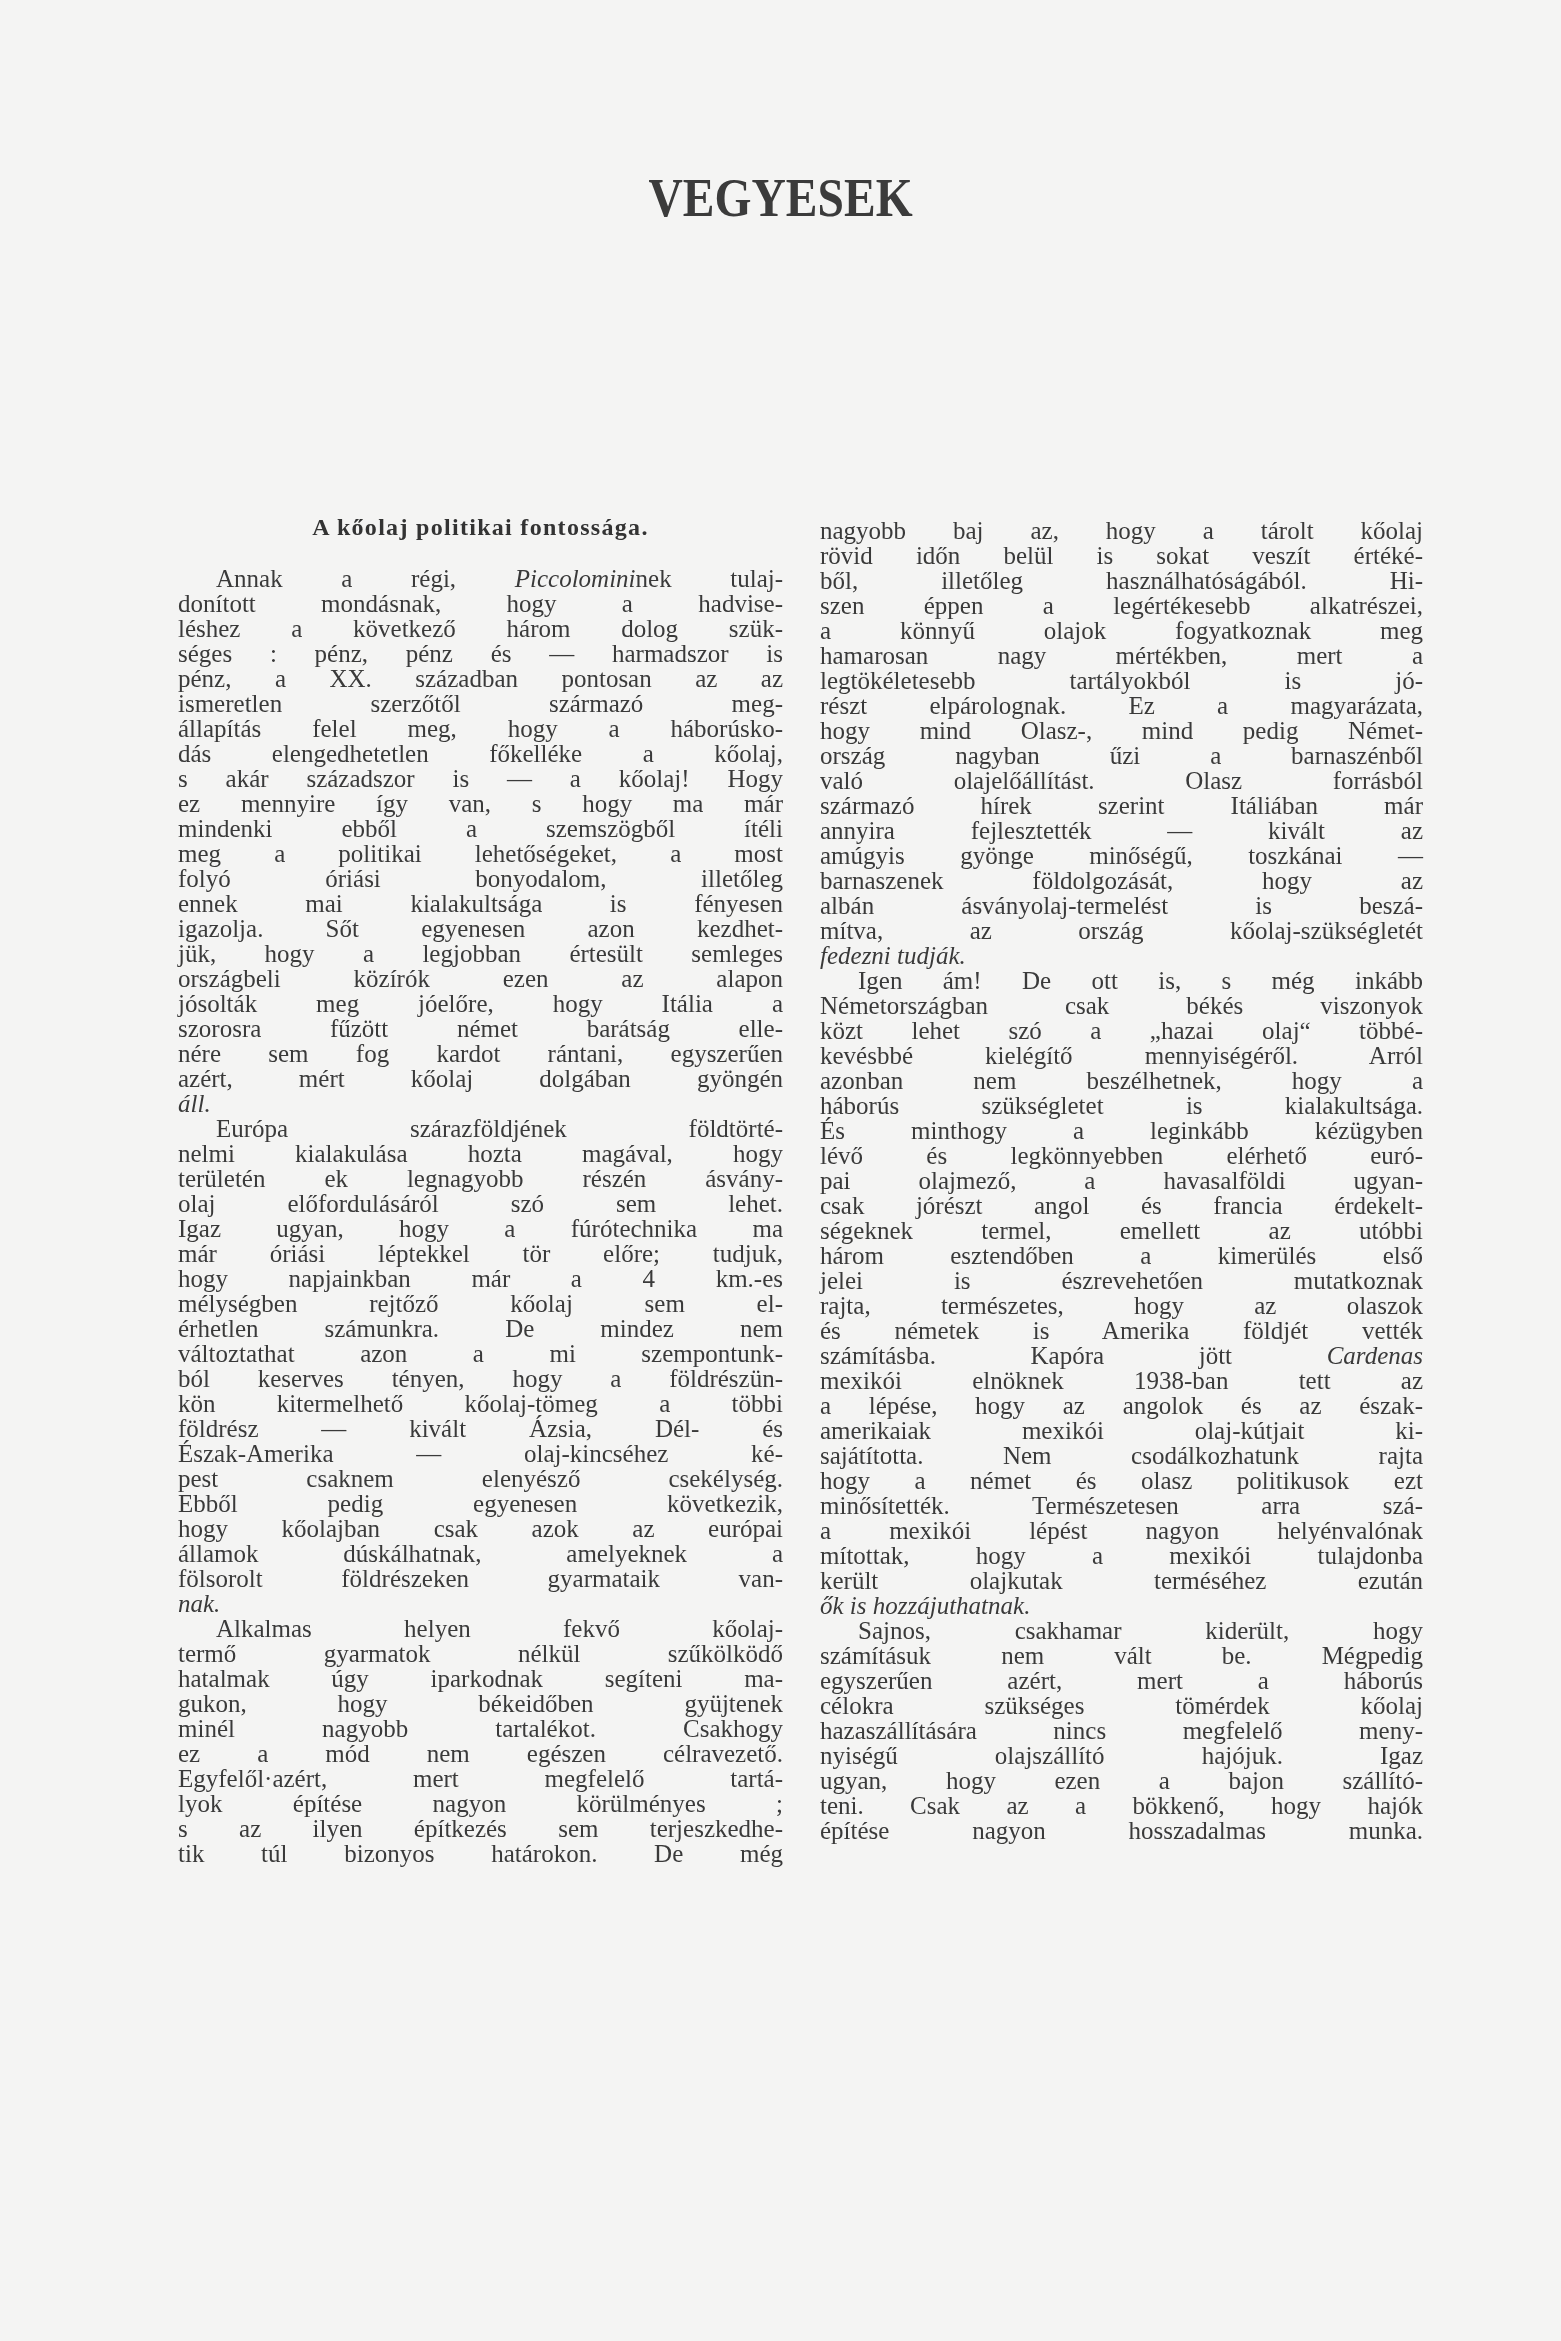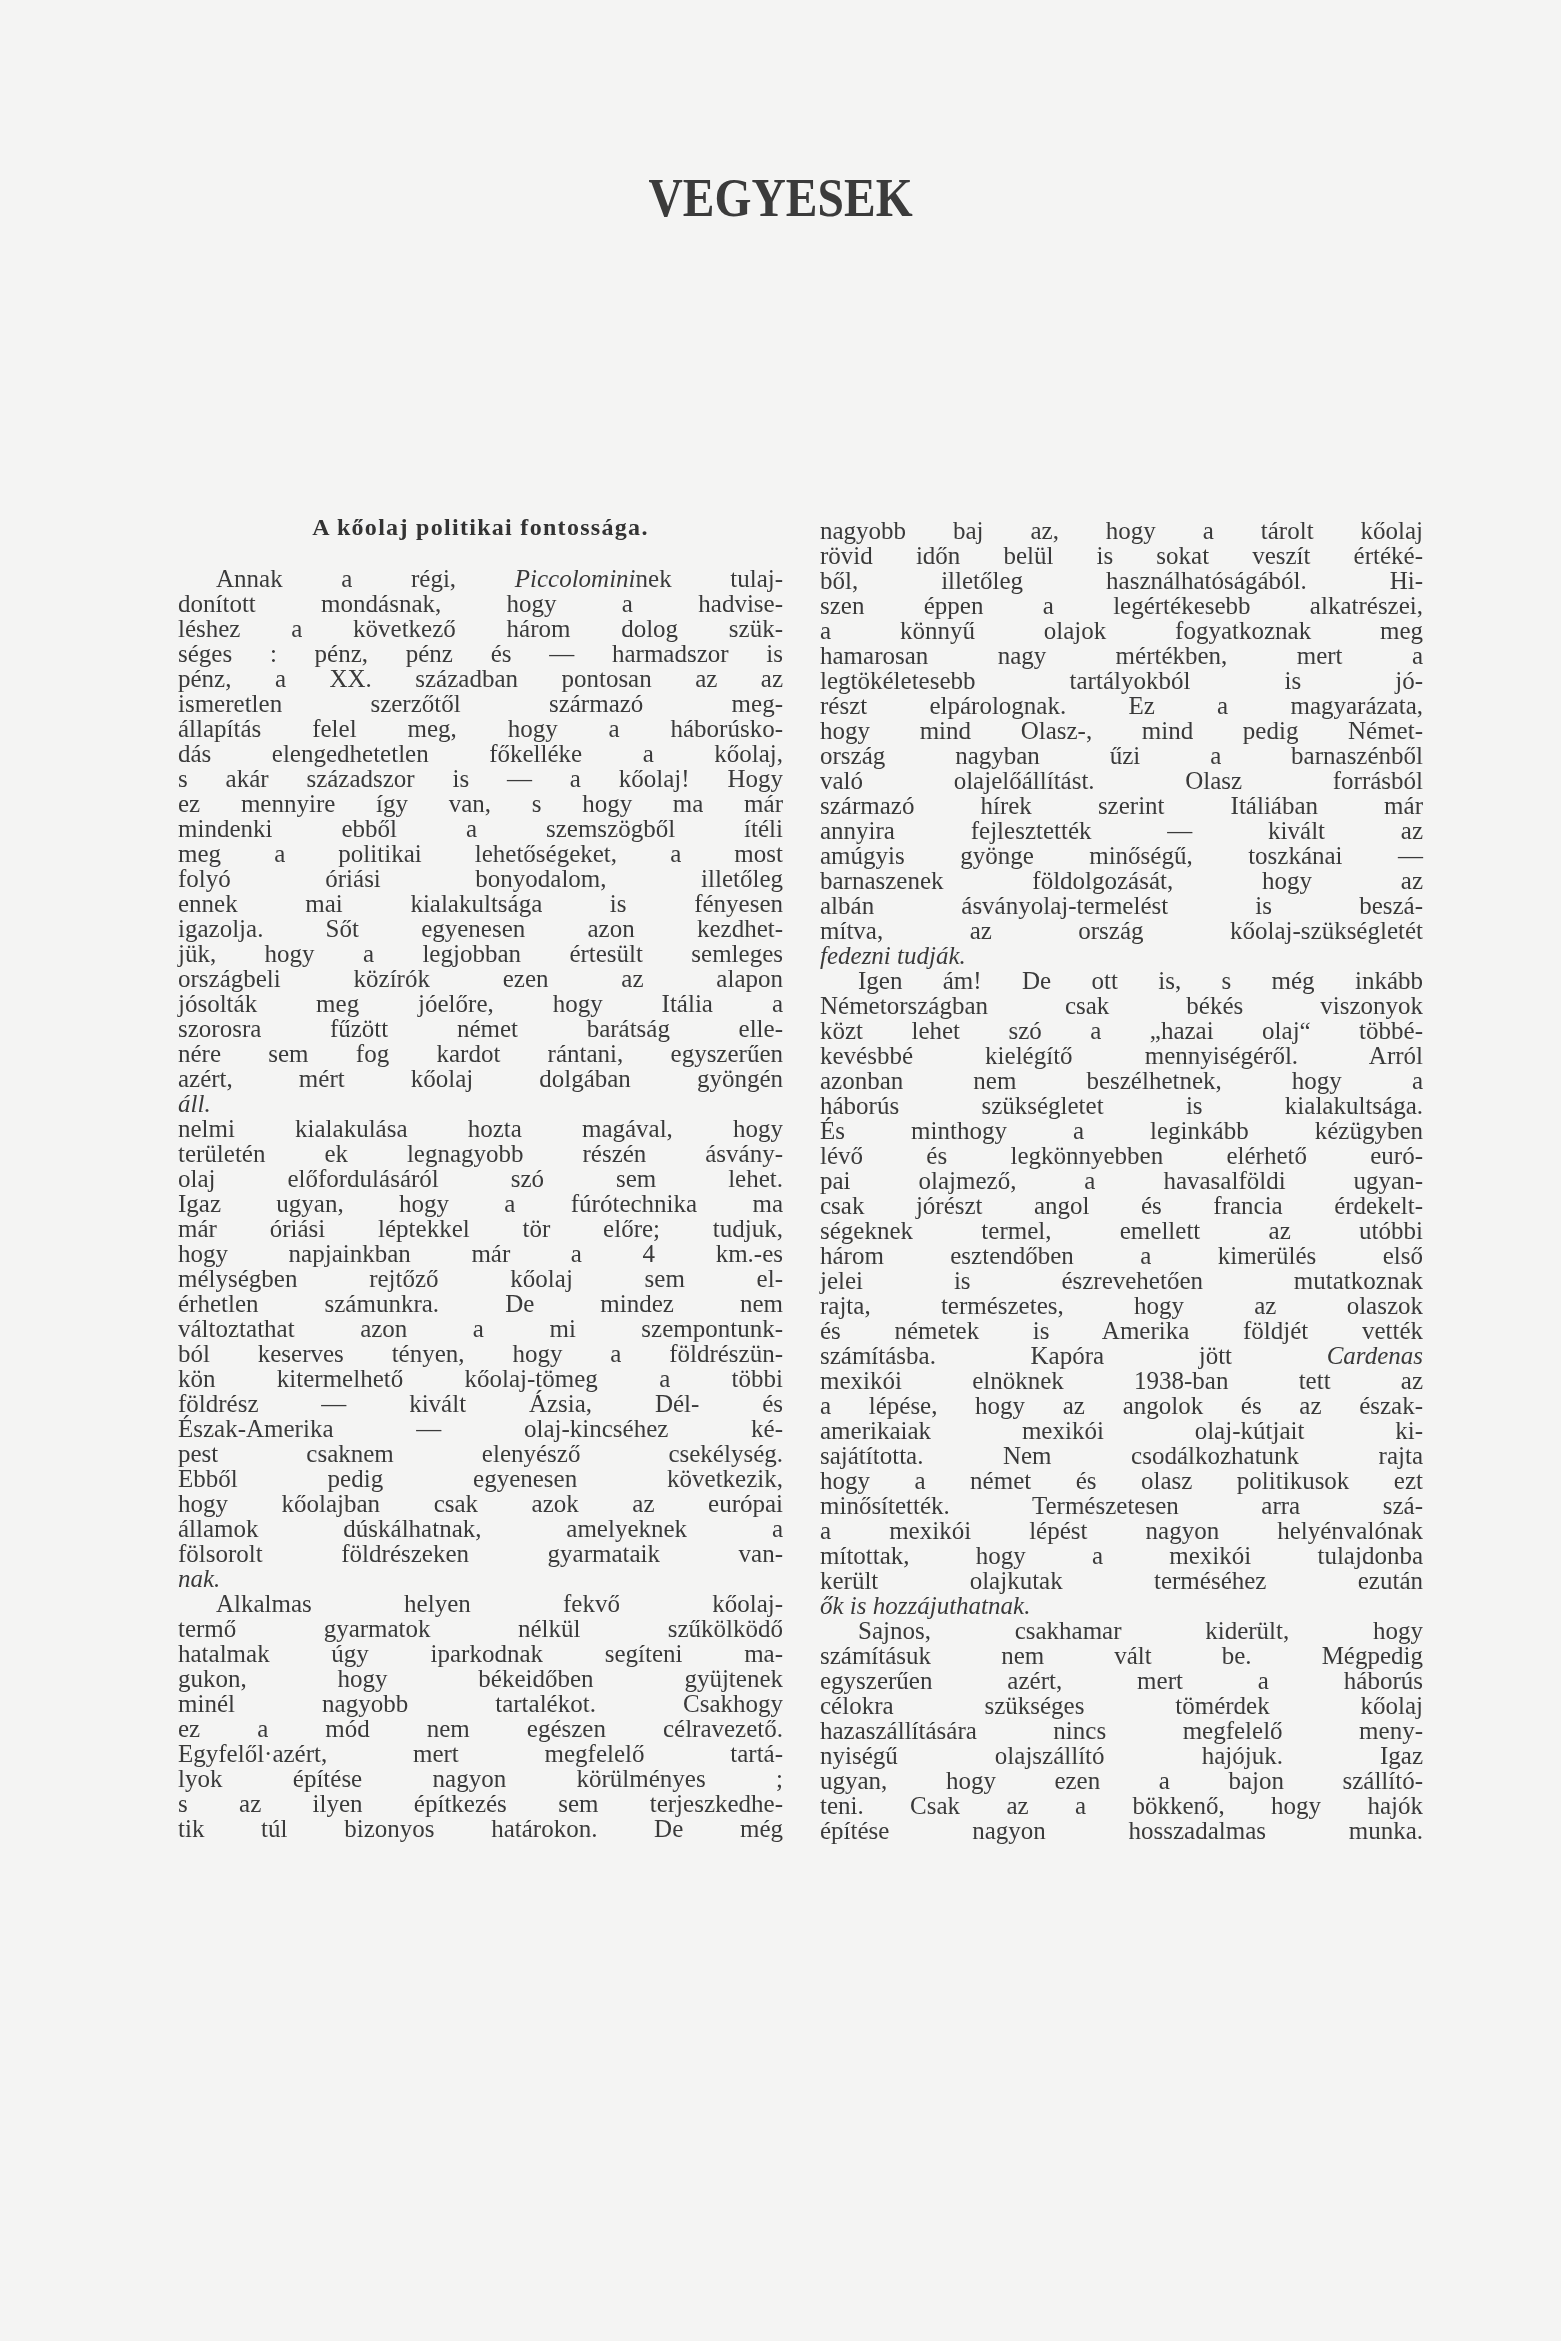--- a/index.html
+++ b/index.html
@@ -79,20 +79,21 @@
       <span class="line">folyó óriási bonyodalom, illetőleg</span>
       <span class="line">ennek mai kialakultsága is fényesen</span>
       <span class="line">igazolja. Sőt egyenesen azon kezdhet-</span>
       <span class="line">jük, hogy a legjobban értesült semleges</span>
       <span class="line">országbeli közírók ezen az alapon</span>
       <span class="line">jósolták meg jóelőre, hogy Itália a</span>
       <span class="line">szorosra fűzött német barátság elle-</span>
       <span class="line">nére sem fog kardot rántani, egyszerűen</span>
       <span class="line">azért, mért kőolaj dolgában gyöngén</span>
       <span class="line last">áll.</span>
+      <span class="line indent">Európa szárazföldjének földtörté-</span>
       <span class="line">nelmi kialakulása hozta magával, hogy</span>
       <span class="line">területén ek legnagyobb részén ásvány-</span>
       <span class="line">olaj előfordulásáról szó sem lehet.</span>
       <span class="line">Igaz ugyan, hogy a fúrótechnika ma</span>
       <span class="line">már óriási léptekkel tör előre; tudjuk,</span>
       <span class="line">hogy napjainkban már a 4 km.-es</span>
       <span class="line">mélységben rejtőző kőolaj sem el-</span>
       <span class="line">érhetlen számunkra. De mindez nem</span>
       <span class="line">változtathat azon a mi szempontunk-</span>
       <span class="line">ból keserves tényen, hogy a földrészün-</span>

